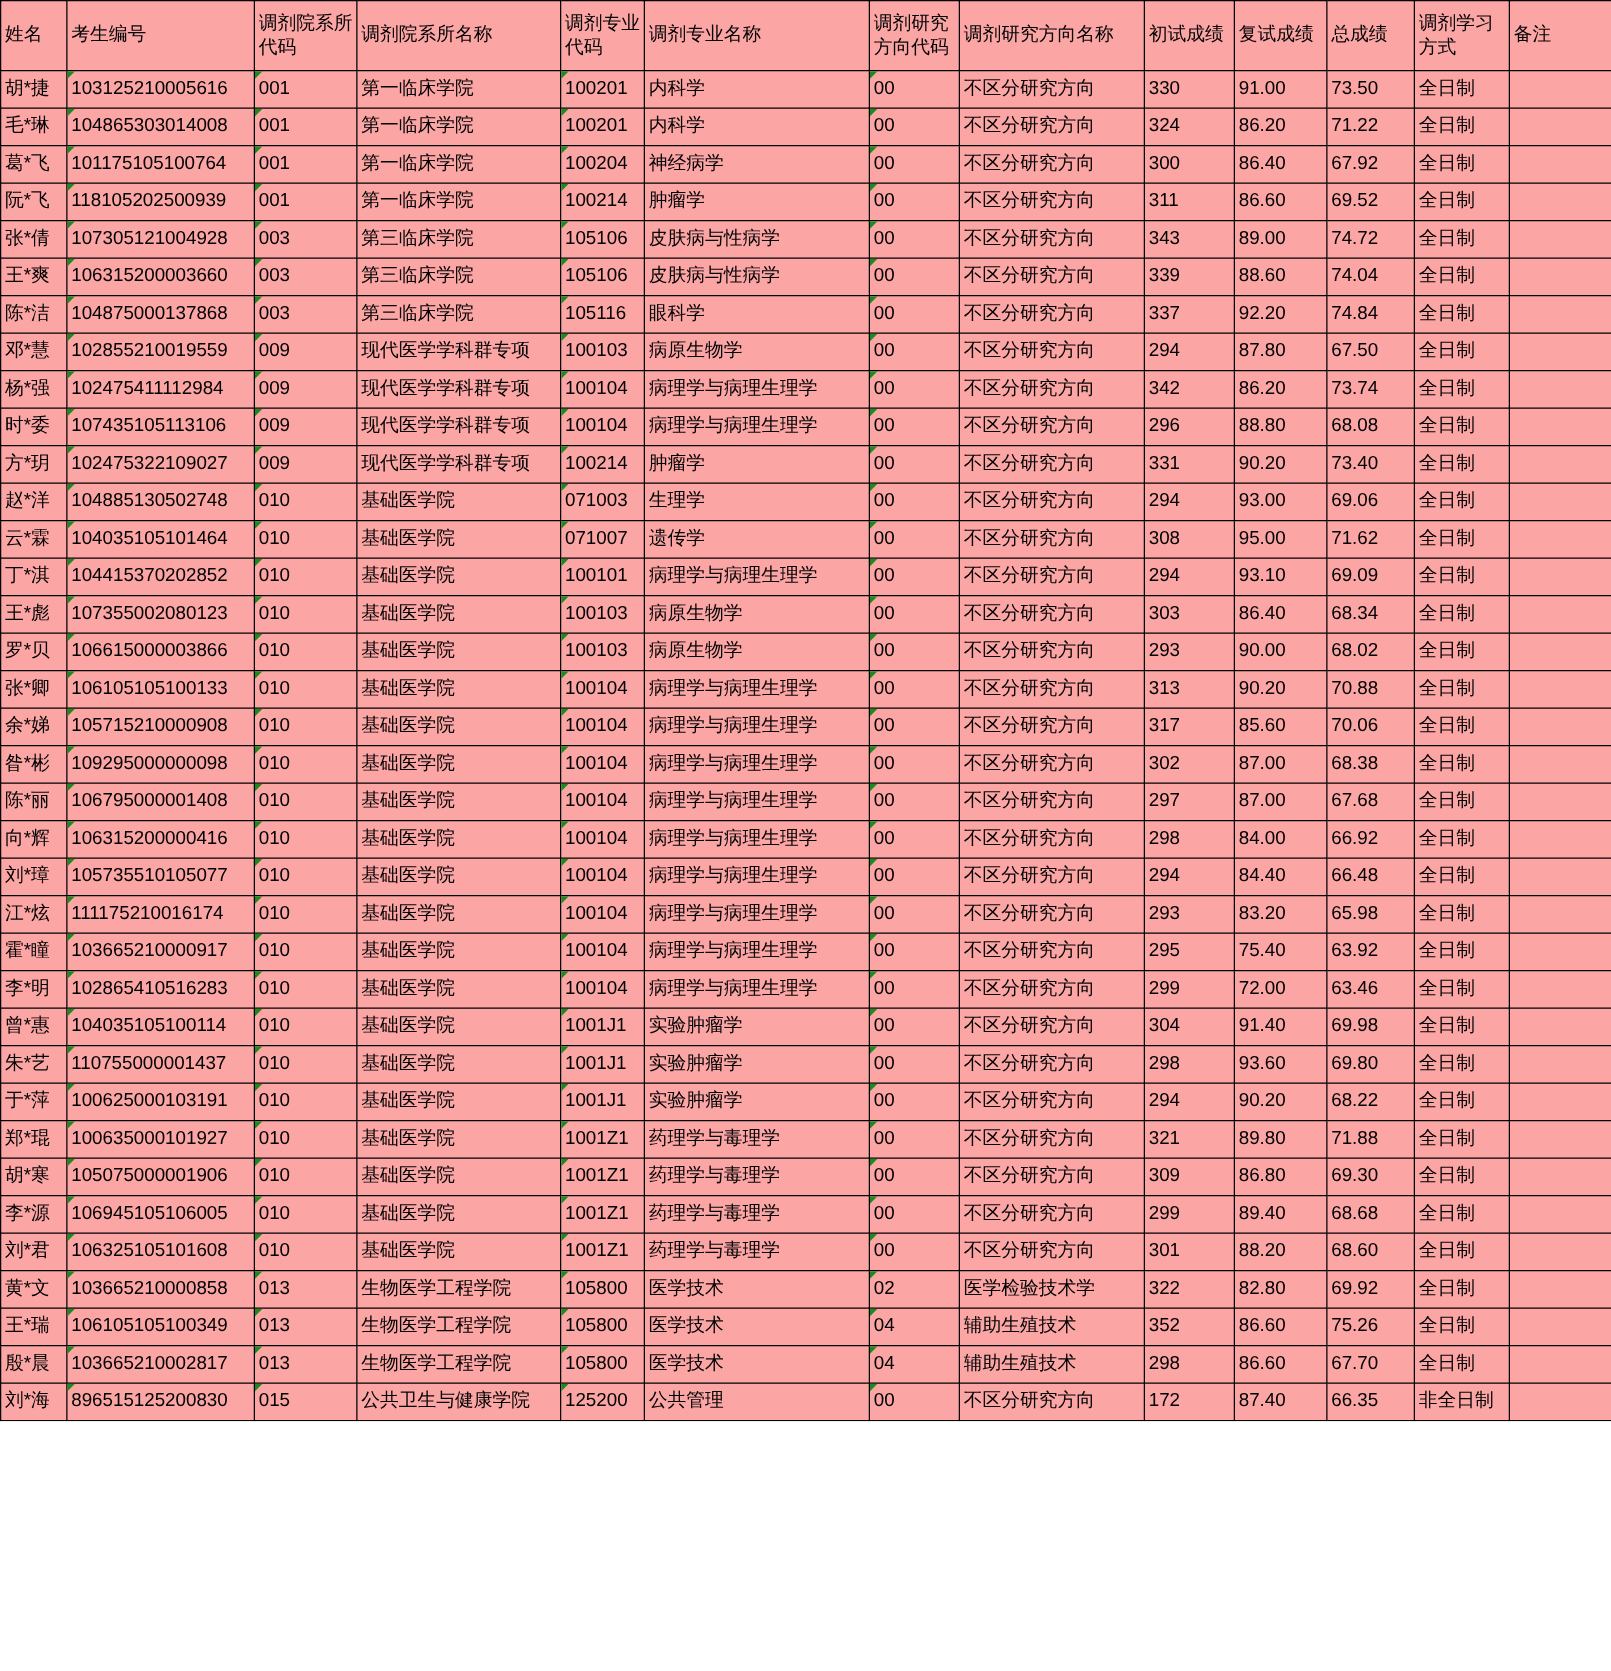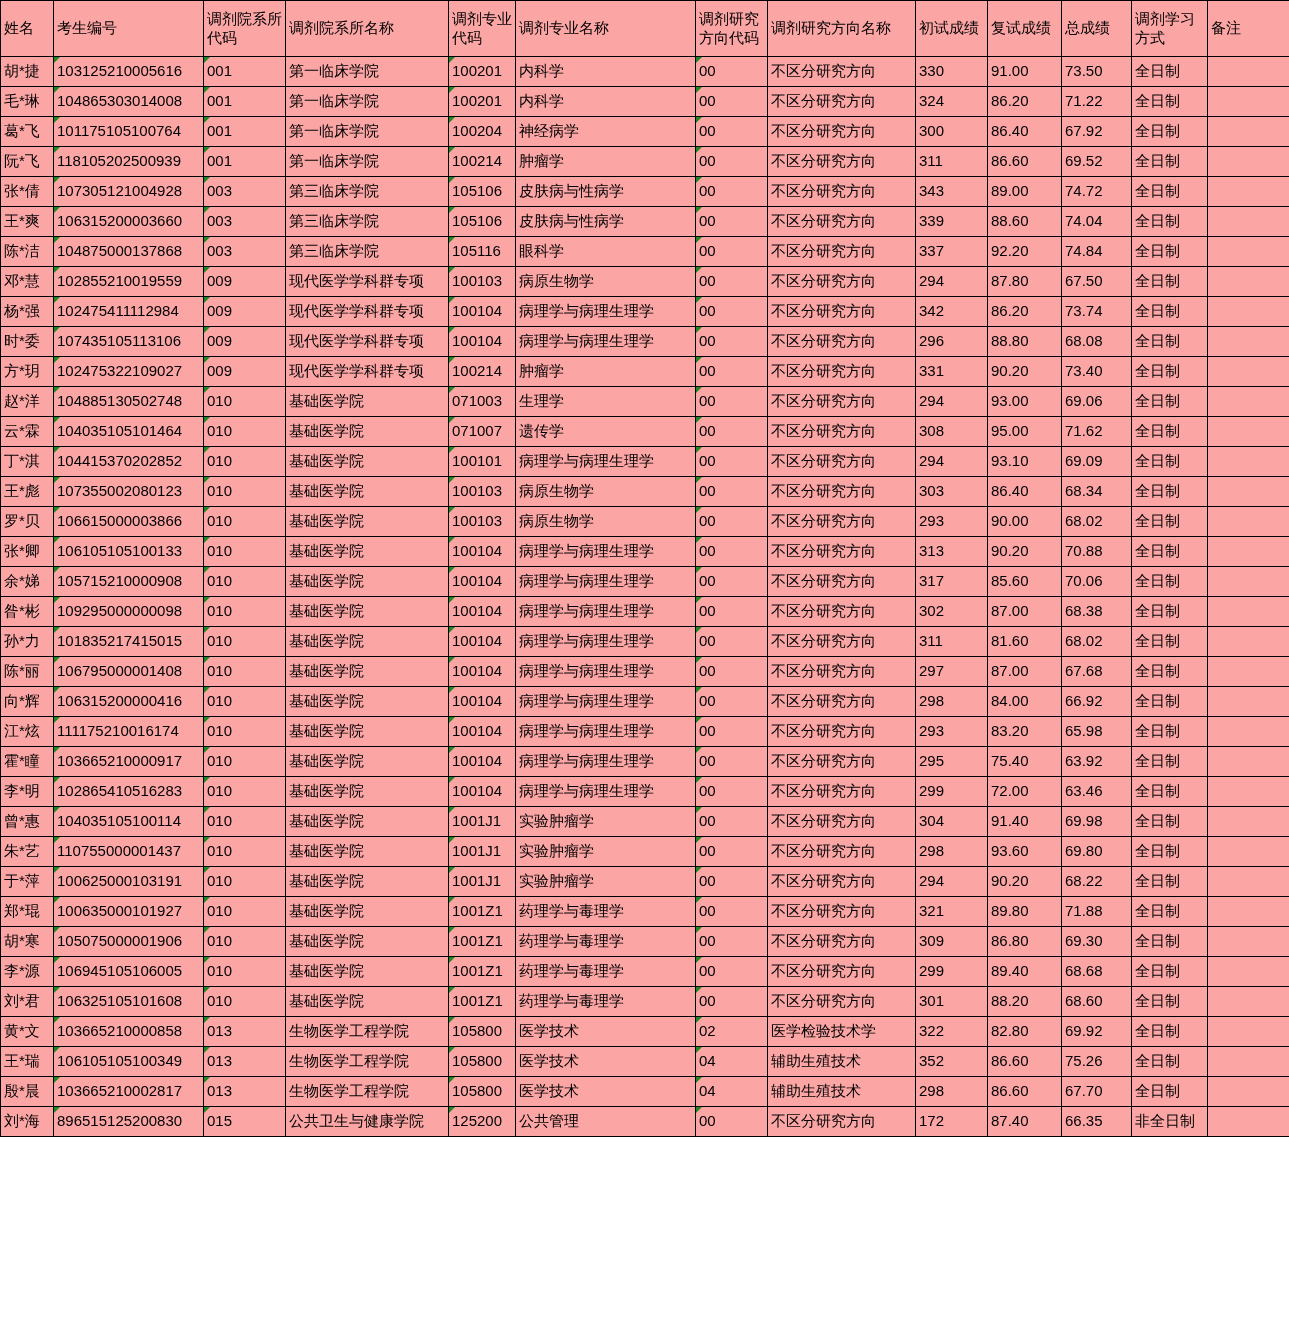--- a/index.html
+++ b/index.html
@@ -364,35 +364,20 @@
         <td>病理学与病理生理学</td>
         <td class="flagged">00</td>
         <td>不区分研究方向</td>
         <td>302</td>
         <td>87.00</td>
         <td>68.38</td>
         <td>全日制</td>
         <td></td>
       </tr>
       <tr>
-        <td>孙*力</td>
-        <td class="flagged">101835217415015</td>
-        <td class="flagged">010</td>
-        <td>基础医学院</td>
-        <td class="flagged">100104</td>
-        <td>病理学与病理生理学</td>
-        <td class="flagged">00</td>
-        <td>不区分研究方向</td>
-        <td>311</td>
-        <td>81.60</td>
-        <td>68.02</td>
-        <td>全日制</td>
-        <td></td>
-      </tr>
-      <tr>
         <td>陈*丽</td>
         <td class="flagged">106795000001408</td>
         <td class="flagged">010</td>
         <td>基础医学院</td>
         <td class="flagged">100104</td>
         <td>病理学与病理生理学</td>
         <td class="flagged">00</td>
         <td>不区分研究方向</td>
         <td>297</td>
         <td>87.00</td>
@@ -405,20 +390,35 @@
         <td class="flagged">106315200000416</td>
         <td class="flagged">010</td>
         <td>基础医学院</td>
         <td class="flagged">100104</td>
         <td>病理学与病理生理学</td>
         <td class="flagged">00</td>
         <td>不区分研究方向</td>
         <td>298</td>
         <td>84.00</td>
         <td>66.92</td>
+        <td>全日制</td>
+        <td></td>
+      </tr>
+      <tr>
+        <td>刘*璋</td>
+        <td class="flagged">105735510105077</td>
+        <td class="flagged">010</td>
+        <td>基础医学院</td>
+        <td class="flagged">100104</td>
+        <td>病理学与病理生理学</td>
+        <td class="flagged">00</td>
+        <td>不区分研究方向</td>
+        <td>294</td>
+        <td>84.40</td>
+        <td>66.48</td>
         <td>全日制</td>
         <td></td>
       </tr>
       <tr>
         <td>江*炫</td>
         <td class="flagged">111175210016174</td>
         <td class="flagged">010</td>
         <td>基础医学院</td>
         <td class="flagged">100104</td>
         <td>病理学与病理生理学</td>

